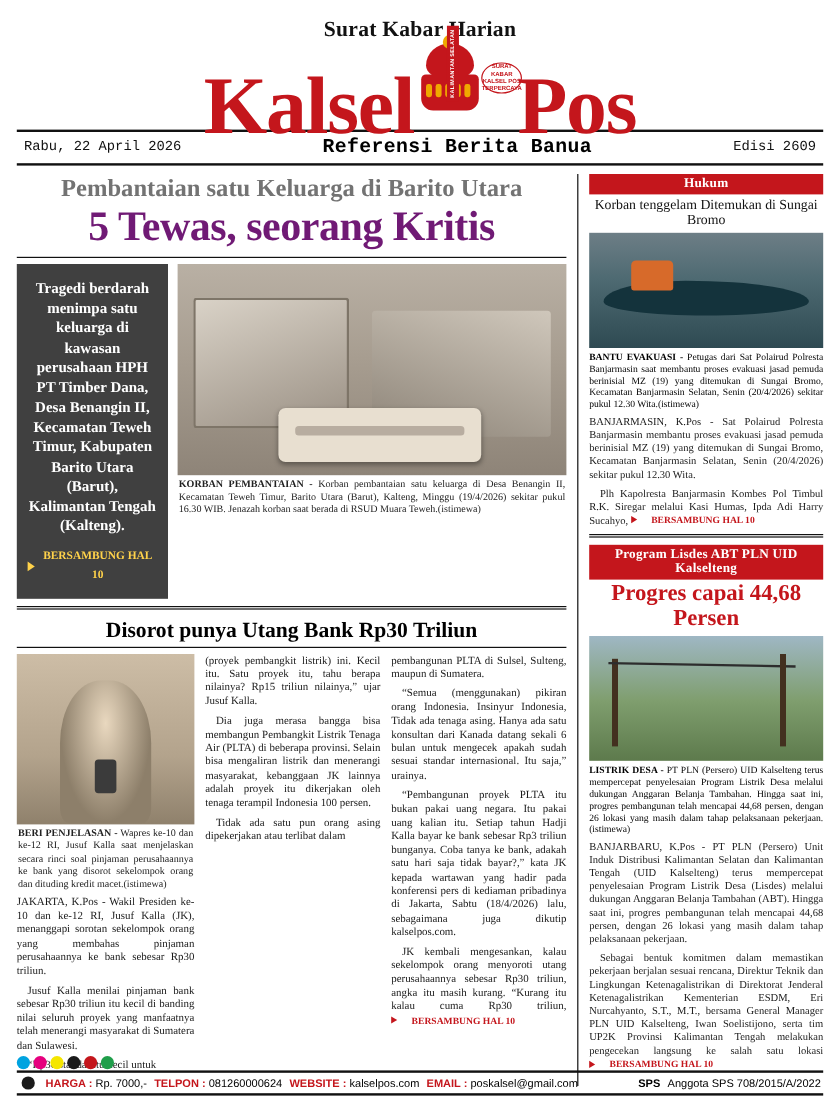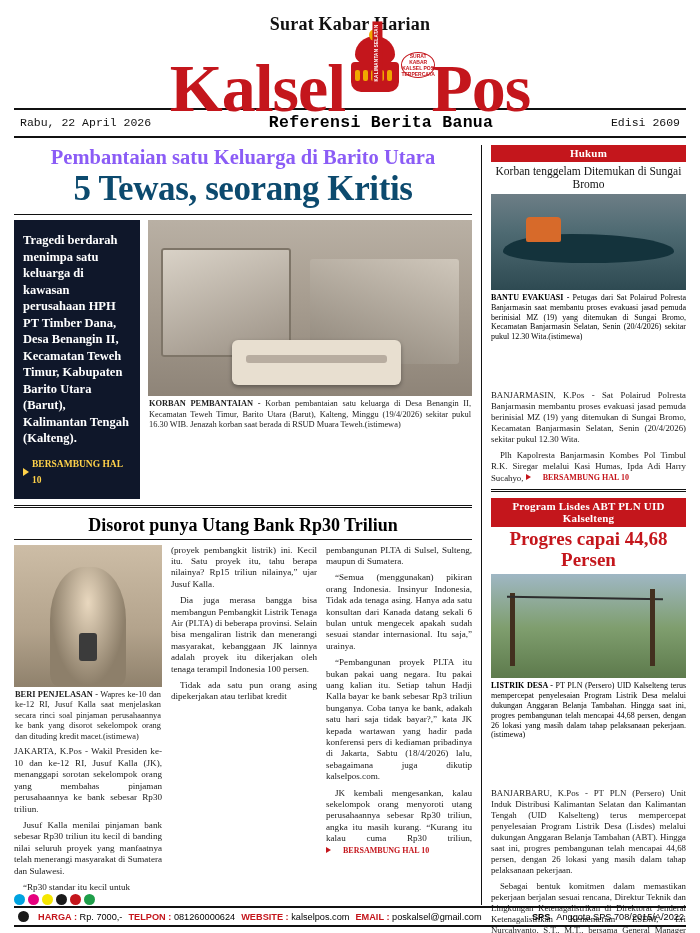--- a/index.html
+++ b/index.html
@@ -144,49 +144,50 @@
     gap: 9px;
     margin-top: 7px;
     height: 760px;
   }
   .col-left { width: 458px; }
   .col-right { width: 201px; }
 
   
   .kicker-main {
     text-align: center;
-    color: #8b5cf6;
+    color: #737373;
     font-size: 20.5px;
     font-weight: bold;
     line-height: 24px;
     margin-bottom: 1px;
   }
   .headline-main {
     text-align: center;
-    color: #0c4a6e;
+    color: #701a75;
     font-size: 35px;
     font-weight: bold;
     line-height: 38px;
     letter-spacing: -0.4px;
     margin-bottom: 6px;
   }
   .rule-thin { border-top: 1px solid #111; margin: 3px 0 5px; }
 
   
   .lead-row { display: flex; gap: 8px; }
   .lead-box {
     width: 126px;
     flex: 0 0 126px;
-    background: #0f172a;
+    background: #404040;
     color: #fff;
     padding: 12px 9px 10px;
     font-family: "Liberation Serif", serif;
     font-weight: bold;
     font-size: 12.5px;
     line-height: 16.5px;
+    text-align: center;
   }
   .lead-box .cont {
     margin-top: 9px;
     color: #ffd24a;
     font-size: 9.5px;
     display: flex;
     align-items: center;
     justify-content: center;
     gap: 3px;
   }
@@ -388,32 +389,32 @@
     background: #2d2d2d;
     transform: rotate(1deg);
   }
   .rtxt {
     font-size: 8.8px;
     line-height: 11px;
     text-align: justify;
     color: #1a1a1a;
   }
   .rtxt p { margin: 0 0 5px; text-indent: 9px; }
-  .rtxt p.first { text-indent: 0; margin-top: 44px; }
+  .rtxt p.first { text-indent: 0; }
   .rcap {
     font-size: 8px;
     line-height: 9.8px;
     text-align: justify;
     padding: 3px 0 4px;
   }
 
   
   .footer-wrap {
     position: absolute;
-    left: 0; bottom: 0;
+    left: 0; bottom: 14px;
     width: 700px;
   }
   .swatches {
     display: flex;
     gap: 0;
     padding-left: 14px;
     align-items: center;
     height: 14px;
   }
   .sw { width: 11px; height: 11px; border-radius: 50%; margin-right: 3px; }
@@ -511,21 +512,21 @@
             <div class="artxt" style="margin-top:4px">
               <p class="first">JAKARTA, K.Pos - Wakil Presiden ke-10 dan ke-12 RI, Jusuf Kalla (JK), menanggapi sorotan sekelompok orang yang membahas pinjaman perusahaannya ke bank sebesar Rp30 triliun.</p>
               <p>Jusuf Kalla menilai pinjaman bank sebesar Rp30 triliun itu kecil di banding nilai seluruh proyek yang manfaatnya telah menerangi masyarakat di Sumatera dan Sulawesi.</p>
               <p>“Rp30 standar itu kecil untuk</p>
             </div>
           </div>
           <div class="col">
             <div class="artxt">
               <p class="first">(proyek pembangkit listrik) ini. Kecil itu. Satu proyek itu, tahu berapa nilainya? Rp15 triliun nilainya,” ujar Jusuf Kalla.</p>
               <p>Dia juga merasa bangga bisa membangun Pembangkit Listrik Tenaga Air (PLTA) di beberapa provinsi. Selain bisa mengaliran listrik dan menerangi masyarakat, kebanggaan JK lainnya adalah proyek itu dikerjakan oleh tenaga terampil Indonesia 100 persen.</p>
-              <p>Tidak ada satu pun orang asing dipekerjakan atau terlibat kredit</p>
+              <p>Tidak ada satu pun orang asing dipekerjakan atau terlibat dalam</p>
             </div>
           </div>
           <div class="col">
             <div class="artxt">
               <p class="first">pembangunan PLTA di Sulsel, Sulteng, maupun di Sumatera.</p>
               <p>“Semua (menggunakan) pikiran orang Indonesia. Insinyur Indonesia, Tidak ada tenaga asing. Hanya ada satu konsultan dari Kanada datang sekali 6 bulan untuk mengecek apakah sudah sesuai standar internasional. Itu saja,” urainya.</p>
               <p>“Pembangunan proyek PLTA itu bukan pakai uang negara. Itu pakai uang kalian itu. Setiap tahun Hadji Kalla bayar ke bank sebesar Rp3 triliun bunganya. Coba tanya ke bank, adakah satu hari saja tidak bayar?,” kata JK kepada wartawan yang hadir pada konferensi pers di kediaman pribadinya di Jakarta, Sabtu (18/4/2026) lalu, sebagaimana juga dikutip kalselpos.com.</p>
               <p><span>JK kembali mengesankan, kalau sekelompok orang menyoroti utang perusahaannya sebesar Rp30 triliun, angka itu masih kurang. “Kurang itu kalau cuma Rp30 triliun,</span>
                 <span class="cont-inline">
                   <span class="tri-r"></span>

